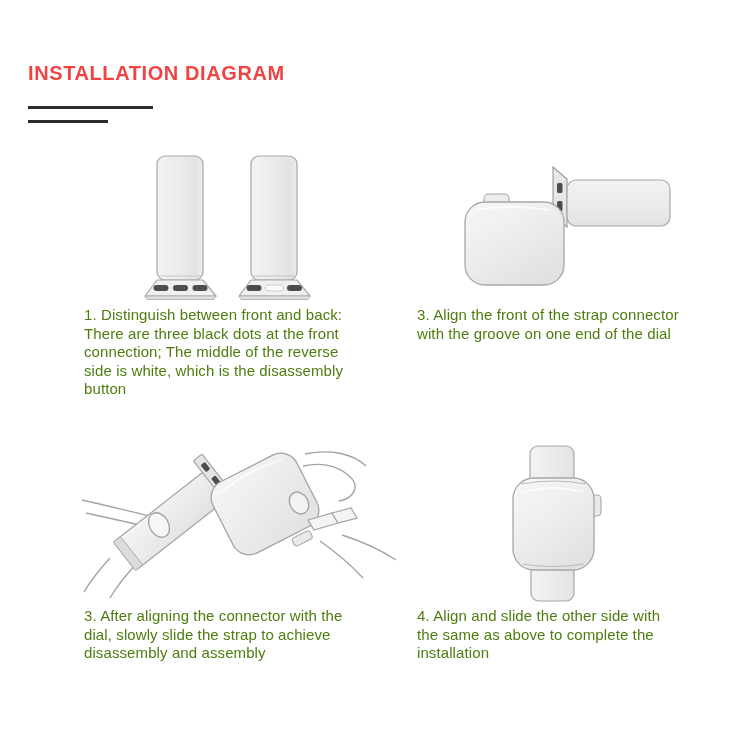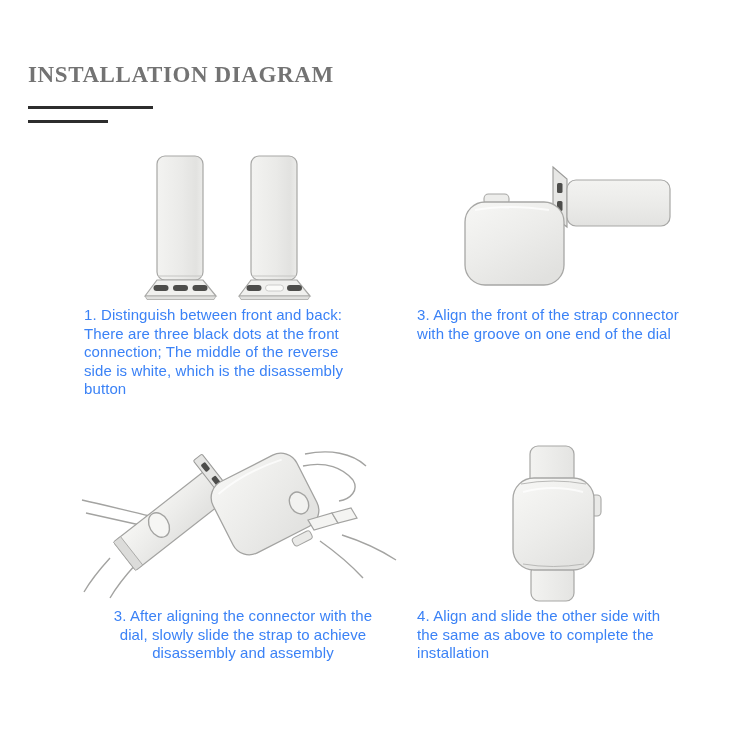--- a/index.html
+++ b/index.html
@@ -2,38 +2,38 @@
 <html><head>
 <meta charset="utf-8">
 <style>
   html,body{margin:0;padding:0;background:#ffffff;}
   .canvas{
     position:relative;width:750px;height:750px;background:#ffffff;
     overflow:hidden;font-family:"Liberation Sans",sans-serif;
   }
   .page-title{
     position:absolute;left:28px;top:62px;
-    font-family:Liberation Serif, serif;font-weight:700;
-    font-size:23px;letter-spacing:0.6px;color:#737373;white-space:nowrap;
+    font-family:Liberation Sans, sans-serif;font-weight:700;
+    font-size:20px;letter-spacing:0.6px;color:#ef4444;white-space:nowrap;
   }
   .rule{position:absolute;background:#2d2d2d;height:2.5px;}
   .rule-long{left:28px;top:106px;width:125px;}
   .rule-short{left:28px;top:120px;width:80px;}
   .figure{position:absolute;}
   .fig-1{left:140px;top:150px;width:175px;height:150px;}
   .fig-2{left:453px;top:160px;width:245px;height:135px;}
   .fig-3{left:80px;top:442px;width:318px;height:160px;}
   .fig-4{left:505px;top:440px;width:112px;height:162px;}
   .caption{
-    position:absolute;font-size:15px;line-height:18.5px;color:#3b82f6;
+    position:absolute;font-size:15px;line-height:18.5px;color:#4d7c0f;
     white-space:pre-line;letter-spacing:0.1px;
   }
   .cap-1{left:84px;top:306px;width:300px;}
   .cap-2{left:417px;top:306px;width:318px;}
-  .cap-3{left:84px;top:607px;width:318px;text-align:center;}
+  .cap-3{left:84px;top:607px;width:318px;}
   .cap-4{left:417px;top:607px;width:318px;}
   svg{display:block;width:100%;height:100%;}
 </style>
 </head>
 <body>
 
 <div class="canvas">
 
   <div class="page-title">INSTALLATION DIAGRAM</div>
   <div class="rule rule-long"></div>

